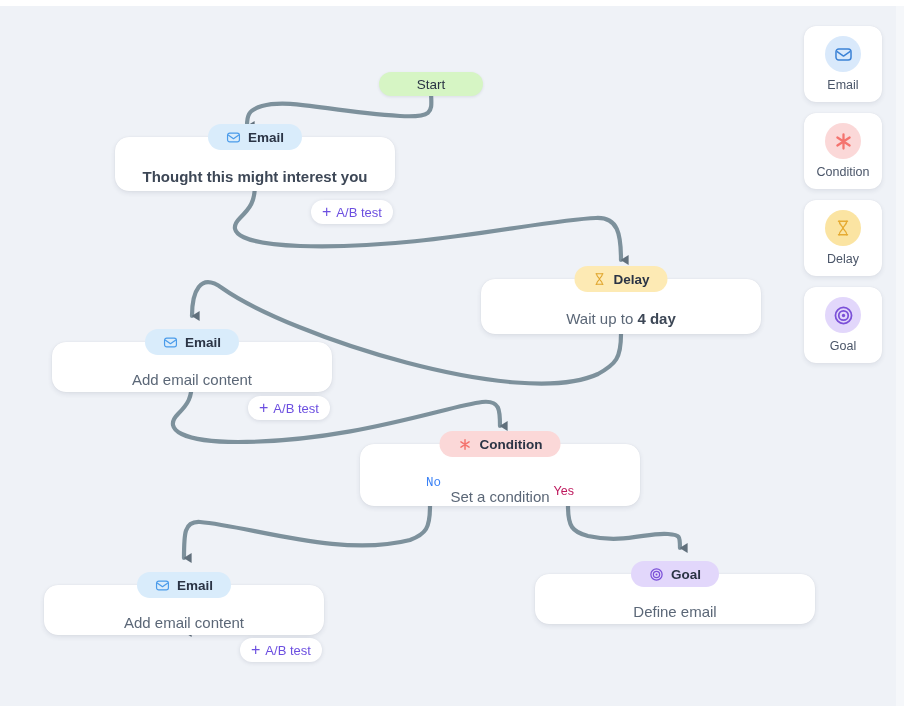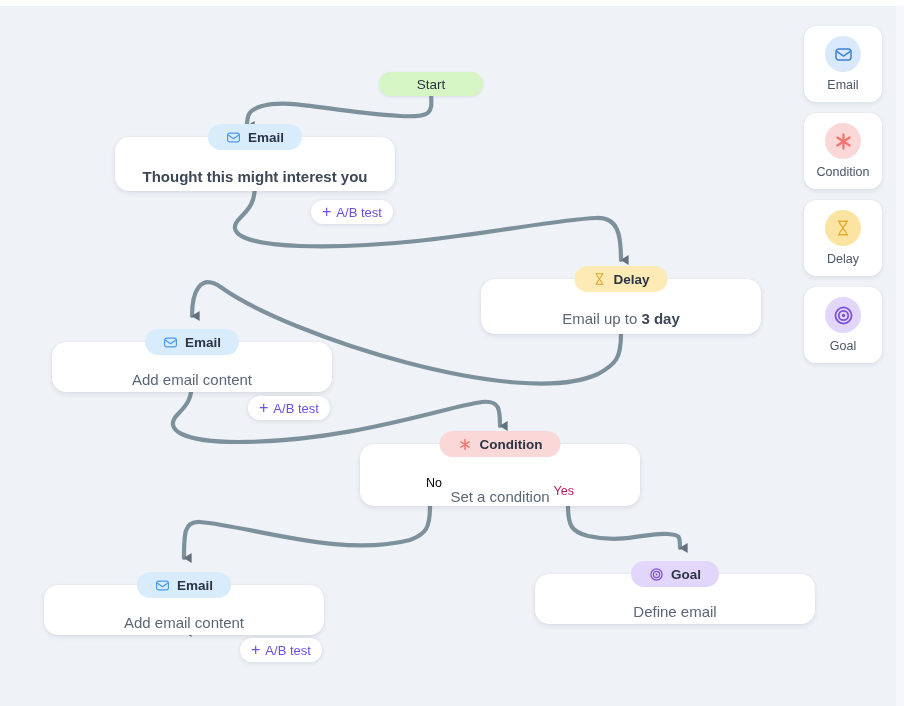--- a/index.html
+++ b/index.html
@@ -133,21 +133,21 @@
     position: absolute;
     left: 0;
     bottom: 8px;
     width: 100%;
     display: flex;
     justify-content: space-between;
     padding: 0 66px;
     box-sizing: border-box;
     font-size: 12.5px;
   }
-  .branch-no  { color: #000000; }
+  .branch-no  { color: #3b82f6; font-family: Liberation Mono, monospace; }
   .branch-yes { color: #be185d; margin-top: 8px; }
 
   
   .ab-chip {
     position: absolute;
     height: 24px;
     padding: 0 11px;
     border-radius: 12px;
     background: #ffffff;
     display: flex;
@@ -267,21 +267,21 @@
     <div class="node" style="left:481px; top:273px; width:280px; height:55px;">
       <div class="node-badge badge-delay">
         <svg width="14" height="14" viewBox="0 0 24 24" fill="none" stroke="#e0a52c" stroke-width="1.9" stroke-linecap="round" stroke-linejoin="round">
           <path d="M6 3 H18 M6 21 H18"></path>
           <path d="M7 3 C7 8 12 10 12 12 C12 14 7 16 7 21"></path>
           <path d="M17 3 C17 8 12 10 12 12 C12 14 17 16 17 21"></path>
         </svg>
         <span>Delay</span>
       </div>
       <div class="node-body">
-        <div class="node-text"><span>Email up to </span><b>3 day</b></div>
+        <div class="node-text"><span>Wait up to </span><b>4 day</b></div>
       </div>
     </div>
 
     <div class="node" style="left:52px; top:336px; width:280px; height:50px;">
       <div class="node-badge badge-email">
         <svg width="15" height="15" viewBox="0 0 24 24" fill="none" stroke="#4a9bea" stroke-width="1.9" stroke-linejoin="round">
           <rect x="2.5" y="5" width="19" height="14" rx="3.5"></rect>
           <path d="M3.5 8 L12 14 L20.5 8"></path>
         </svg>
         <span>Email</span>

